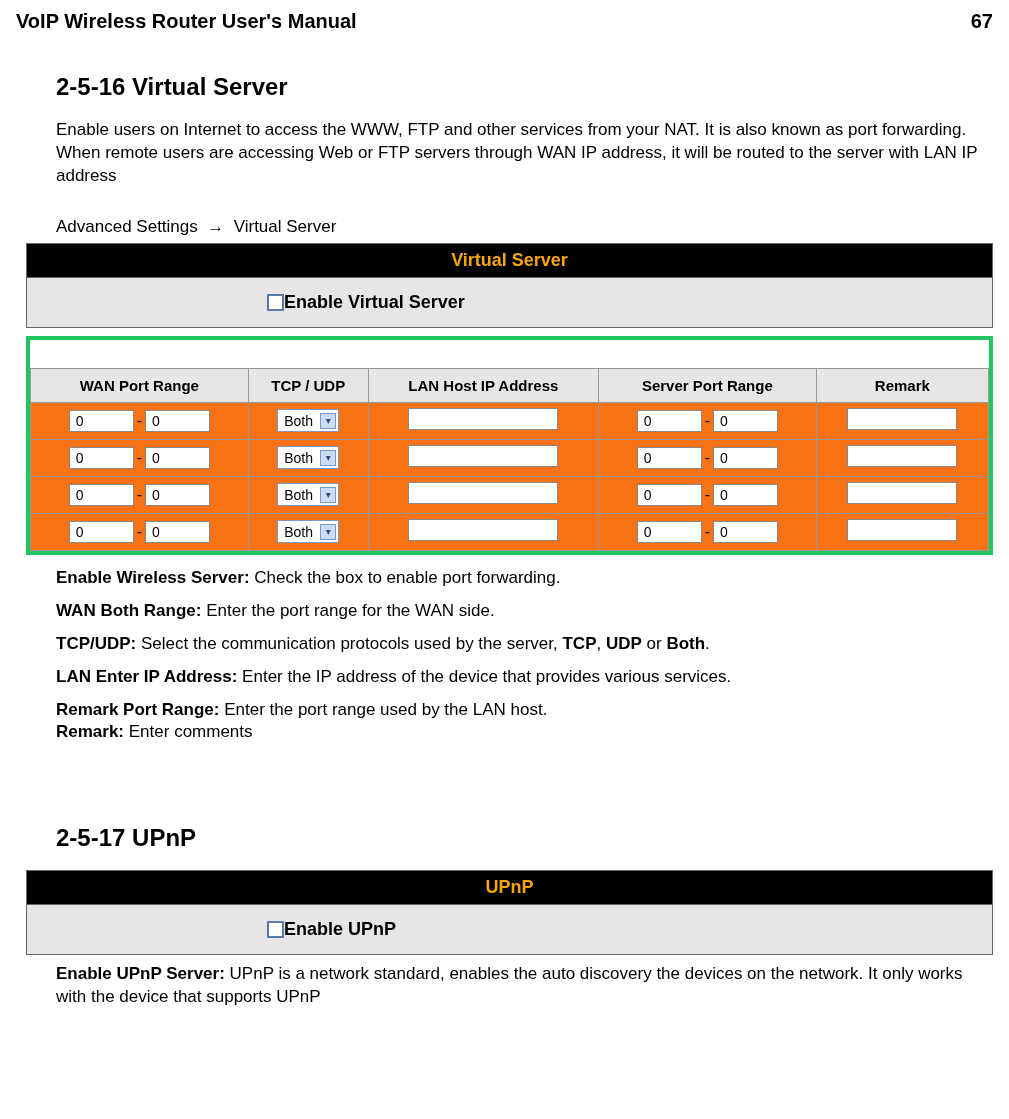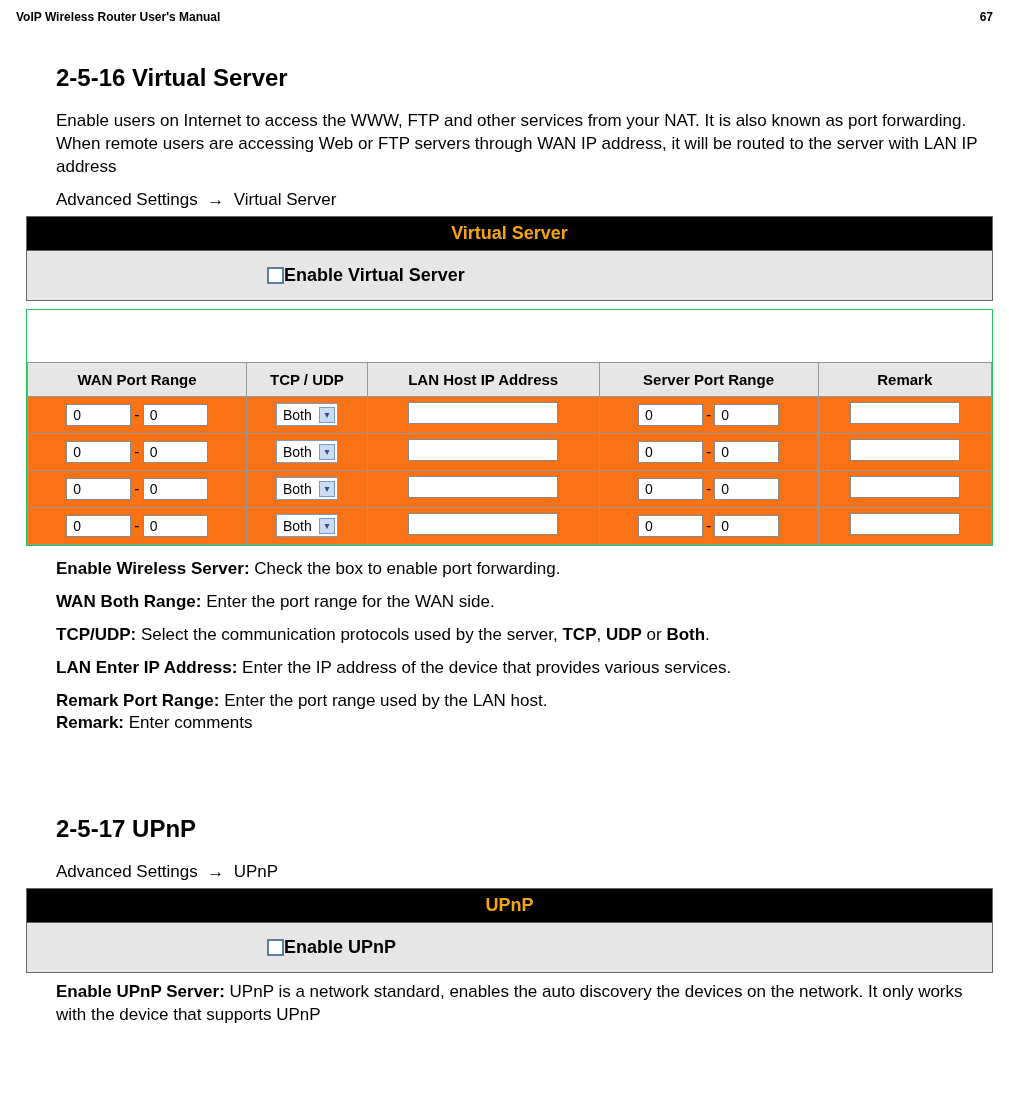--- a/index.html
+++ b/index.html
@@ -8,30 +8,30 @@
       font-size: 16px;
       color: #000;
       padding: 10px 16px;
       width: 1009px;
       background: #fff;
     }
     .header-row {
       display: flex;
       justify-content: space-between;
       font-weight: bold;
-      font-size: 12px;
+      font-size: 20px;
       margin-bottom: 40px;
     }
     .content { padding-left: 40px; padding-right: 0; }
     h2 {
       font-size: 24px;
       font-weight: bold;
       margin-bottom: 18px;
     }
-    p { font-size: 17px; line-height: 1.35; margin-bottom: 10px; }
+    p { font-size: 17px; line-height: 1.35; margin-bottom: 28px; }
     .breadcrumb { font-size: 17px; margin-bottom: 4px; }
 
     .panel {
       border: 1px solid #666;
       margin-left: -30px;
       margin-bottom: 8px;
       background: #fff;
     }
     .panel-title {
       background: #000;
@@ -53,23 +53,23 @@
       width: 17px; height: 17px;
       border: 2px solid #5a7da8;
       background: #fff;
     }
     .checkbox-label {
       font-weight: bold;
       font-size: 18px;
     }
 
     .tbl-wrap {
-      border: 1px solid #22c55e;
+      border: 4px solid #22c55e;
       margin-left: -30px;
-      padding-top: 52px;
+      padding-top: 28px;
       background: #fff;
       margin-bottom: 12px;
     }
     table {
       width: 100%;
       border-collapse: collapse;
     }
     th {
       background: #e6e6e6;
       font-weight: bold;
@@ -213,25 +213,20 @@
       <span>Select the communication protocols used by the server, </span><b>TCP</b><span>, </span><b>UDP</b><span> or </span><b>Both</b><span>.</span>
     </p>
     <p><b>LAN Enter IP Address:</b> <span>Enter the IP address of the device that provides various services.</span></p>
     <p class="tight"><b>Remark Port Range:</b> <span>Enter the port range used by the LAN host.</span></p>
     <p><b>Remark:</b> <span>Enter comments</span></p>
   </div>
 
   <div class="spacer-lg"></div>
 
   <h2>2-5-17 UPnP</h2>
-  <p class="breadcrumb">
-    <span>Advanced Settings</span>
-    &nbsp;<span>→</span>&nbsp;
-    <span>UPnP</span>
-  </p>
 
   <div class="panel">
     <div class="panel-title">UPnP</div>
     <div class="panel-body">
       <span class="spacer"></span>
       <span class="checkbox-square"></span>
       <span class="checkbox-label">Enable UPnP</span>
     </div>
   </div>
 

